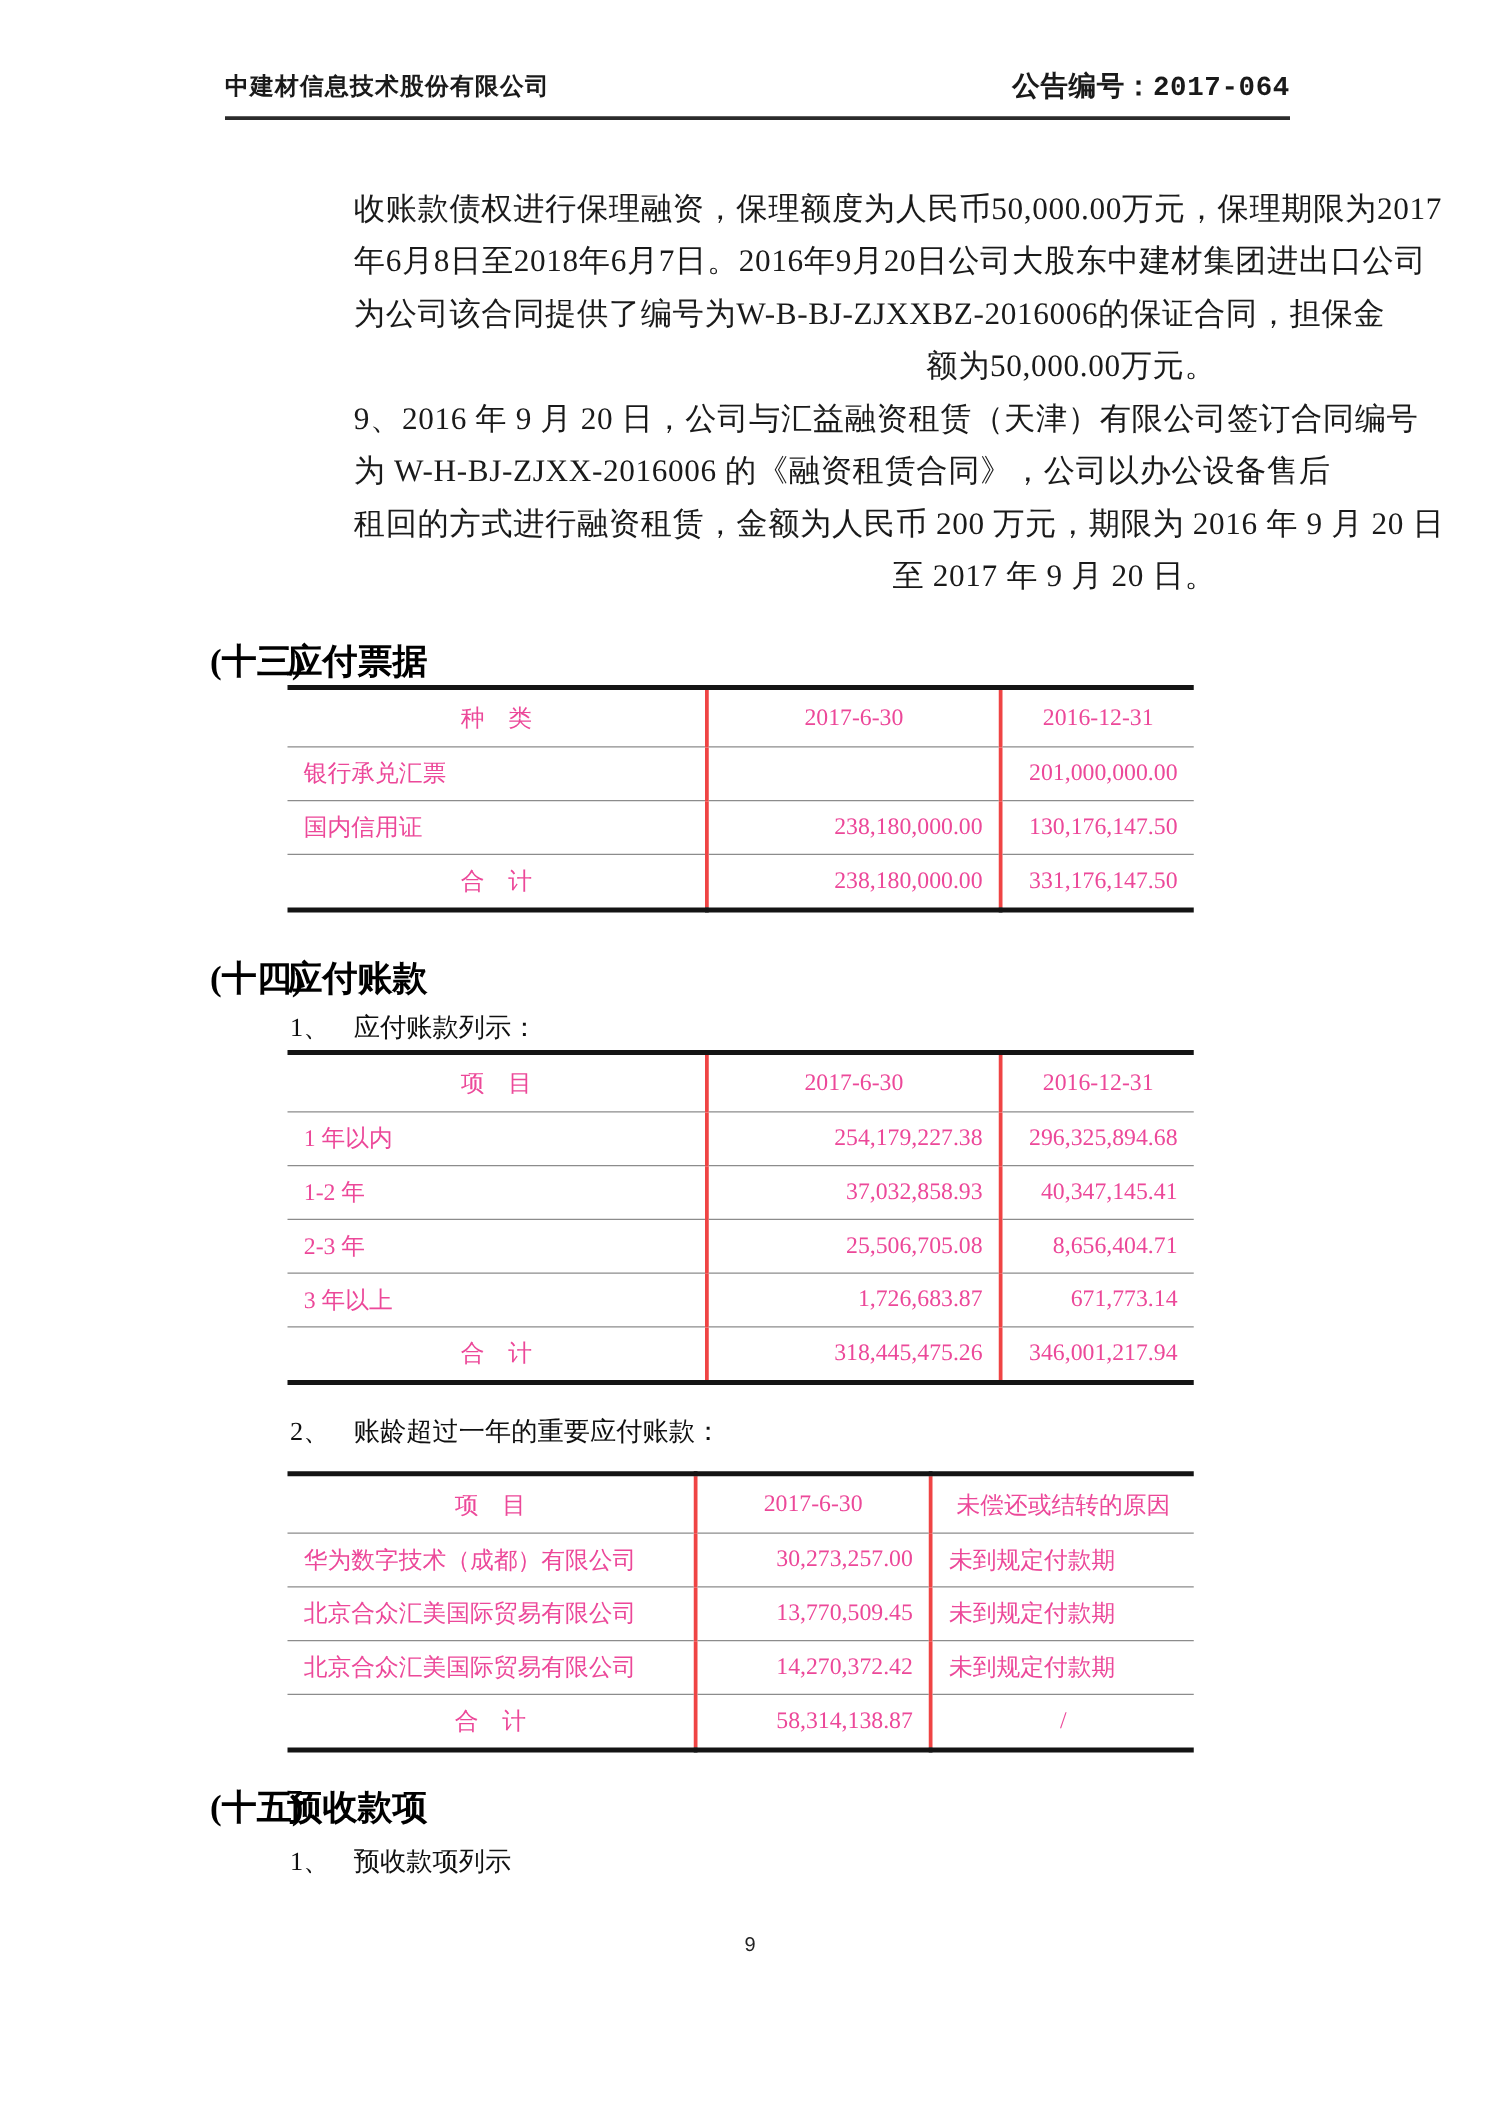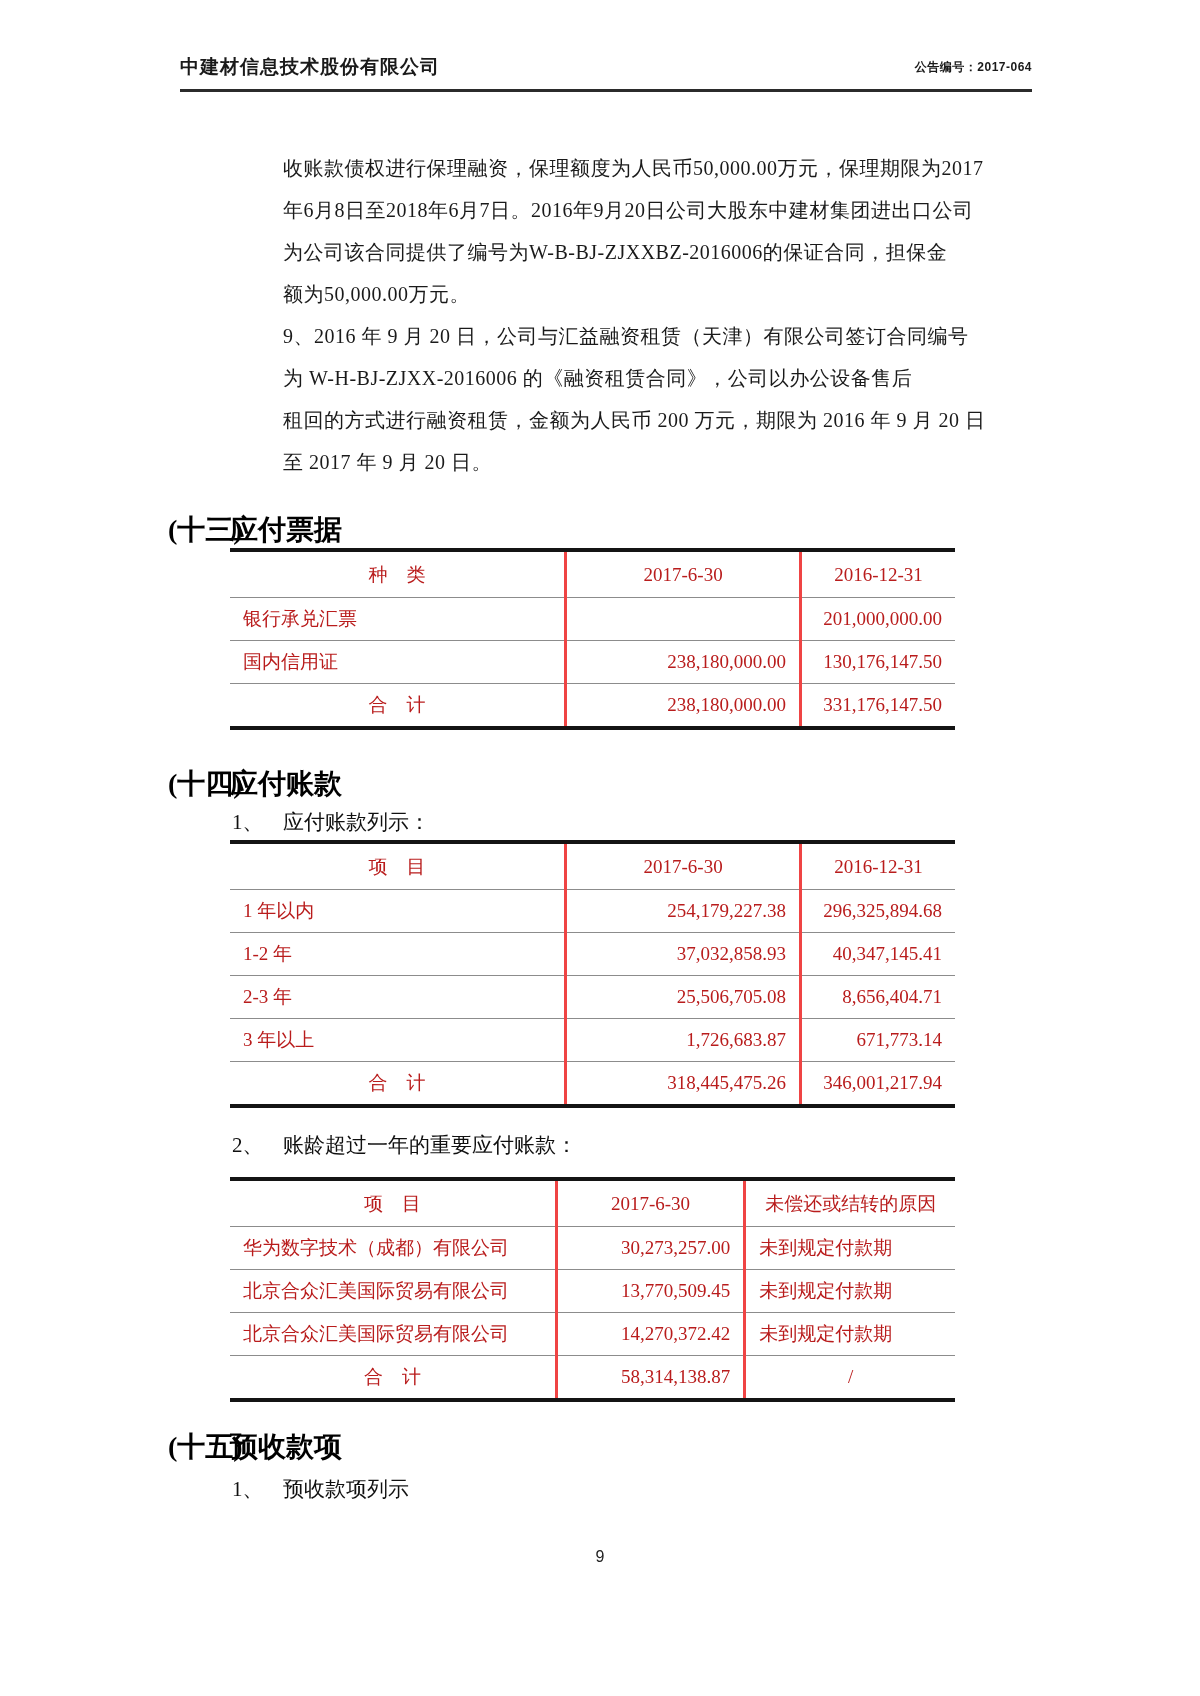--- a/index.html
+++ b/index.html
@@ -16,34 +16,34 @@
   
   .doc-header{
     position:absolute;
     top:54px; left:180px; width:852px;
     display:flex; justify-content:space-between; align-items:center;
     padding-bottom:9px;
     border-bottom:3px solid #2b2b2b;
     font-family:"Liberation Sans","DejaVu Sans",sans-serif;
   }
   .company{font-size:19px;font-weight:600;letter-spacing:1px;}
-  .announce{font-size:12px;font-weight:600;letter-spacing:.5px;}
+  .announce{font-size:22px;font-weight:600;letter-spacing:.5px;font-family:Liberation Mono, monospace;}
   
   .para-block{position:absolute;top:147px;left:283px;width:690px;}
-  .bline{height:42px;line-height:42px;font-size:20px;white-space:nowrap;letter-spacing:.5px;}
+  .bline{height:42px;line-height:42px;font-size:25px;white-space:nowrap;letter-spacing:.5px;text-align:right;}
   
   .sec-h{position:absolute;left:168px;height:32px;line-height:32px;font-size:28px;font-weight:bold;color:#000000;white-space:nowrap;}
   .sec-h .num{display:inline-block;width:62px;}
   .sub-h{position:absolute;left:232px;height:32px;line-height:32px;font-size:21px;font-weight:normal;color:#101010;white-space:nowrap;}
   .sub-h .num{display:inline-block;width:51px;}
   
   .tbl{
     position:absolute;left:230px;width:725px;
     border-collapse:collapse;table-layout:fixed;
-    font-size:19px;color:#b91c1c;
+    font-size:19px;color:#ec4899;
     border-top:4px solid #141414;
     border-bottom:4px solid #141414;
   }
   .tbl td{
     border-bottom:1px solid #8c8c8c;
     height:42px;padding:0 13px;
     vertical-align:middle;
     overflow:hidden;white-space:nowrap;
   }
   .tbl td + td{border-left:3px solid #ef4444;}

